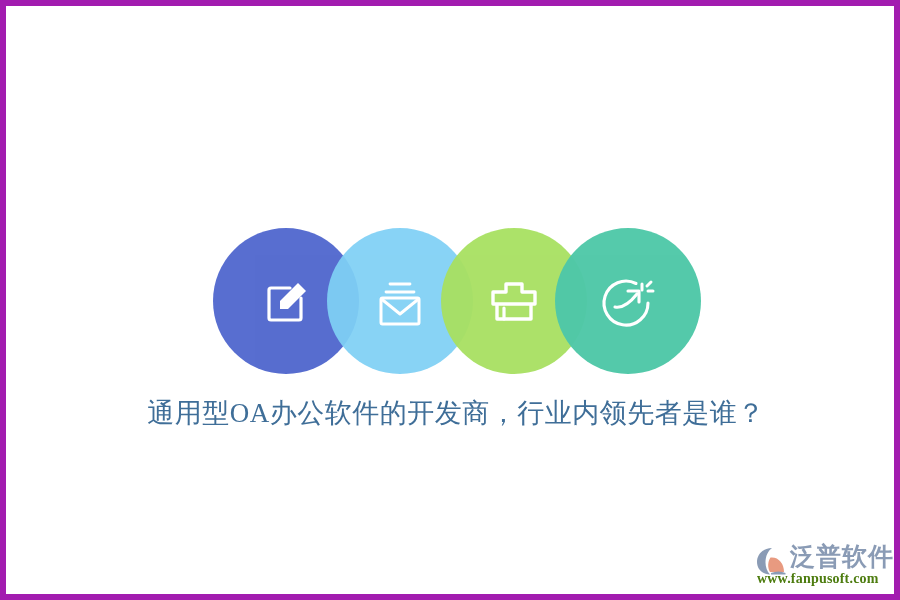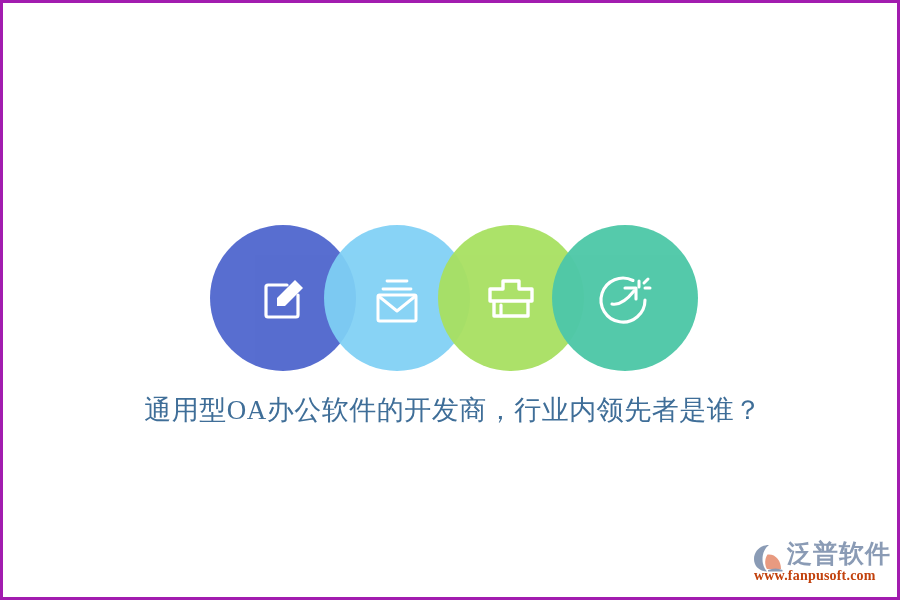--- a/index.html
+++ b/index.html
@@ -10,21 +10,21 @@
   }
   body {
     font-family: "Liberation Sans", "DejaVu Sans", sans-serif;
   }
 
   #page {
     position: relative;
     width: 900px;
     height: 600px;
     background: #ffffff;
-    border: 3px solid #a21caf;
+    border: 6px solid #a21caf;
     box-sizing: border-box;
     overflow: hidden;
   }
 
   
   #circle-row {
     position: absolute;
     left: 207px;
     top: 222px;
     width: 488px;
@@ -96,21 +96,21 @@
   }
   #logo-url {
     position: absolute;
     left: 1px;
     top: 28px;
     font-family: "Liberation Serif", "DejaVu Serif", serif;
     font-weight: bold;
     font-size: 14px;
     line-height: 17px;
     letter-spacing: 0.2px;
-    color: #c2410c;
+    color: #4d7c0f;
     white-space: nowrap;
   }
 </style>
 </head>
 <body>
 
 <div id="page">
 
   <div id="circle-row">
 

